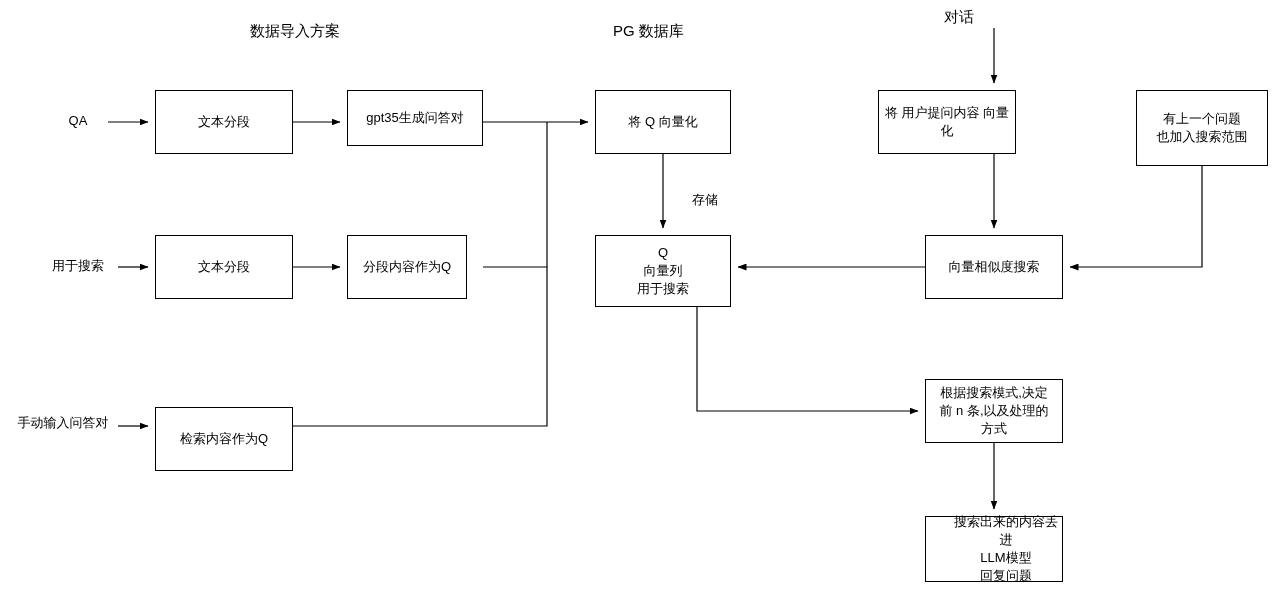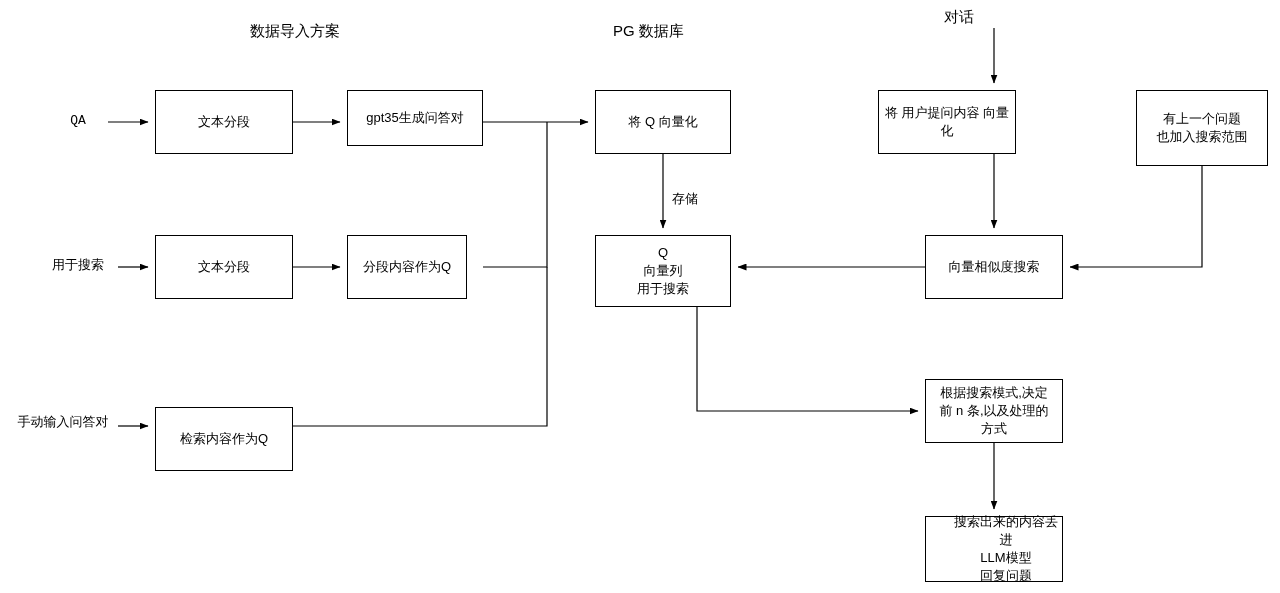--- a/index.html
+++ b/index.html
@@ -32,21 +32,20 @@
     white-space: pre-line;
     padding: 2px 4px;
   }
   .label {
     position: absolute;
     font-size: 13px;
     line-height: 17px;
     color: #000000;
     text-align: center;
     white-space: pre-line;
-    font-family: Liberation Mono, monospace;
   }
   .title {
     position: absolute;
     font-size: 15px;
     line-height: 17px;
     color: #000000;
     text-align: left;
     white-space: nowrap;
   }
   svg.edges {
@@ -95,21 +94,21 @@
 
   <div id="title-layer">
       <div class="title" style="left: 250px; top: 22px; width: 100px;">数据导入方案</div>
       <div class="title" style="left: 613px; top: 22px; width: 100px;">PG 数据库</div>
       <div class="title" style="left: 944px; top: 8px; width: 100px;">对话</div>
     </div>
   <div id="label-layer">
       <div class="label" style="left: 48px; top: 112px; width: 60px;">QA</div>
       <div class="label" style="left: 38px; top: 257px; width: 80px;">用于搜索</div>
       <div class="label" style="left: 8px; top: 414px; width: 110px;">手动输入问答对</div>
-      <div class="label" style="left: 655px; top: 191px; width: 60px;">存储</div>
+      <div class="label" style="left: 675px; top: 191px; width: 60px;">存储</div>
     </div>
   <div id="node-layer">
       <div class="node" style="left: 155px; top: 90px; width: 138px; height: 64px;">文本分段</div>
       <div class="node" style="left: 347px; top: 90px; width: 136px; height: 56px;">gpt35生成问答对</div>
       <div class="node" style="left: 595px; top: 90px; width: 136px; height: 64px;">将 Q 向量化</div>
       <div class="node" style="left: 878px; top: 90px; width: 138px; height: 64px;">将 用户提问内容 向量
 化</div>
       <div class="node" style="left: 1136px; top: 90px; width: 132px; height: 76px;">有上一个问题
 也加入搜索范围</div>
       <div class="node" style="left: 155px; top: 235px; width: 138px; height: 64px;">文本分段</div>

